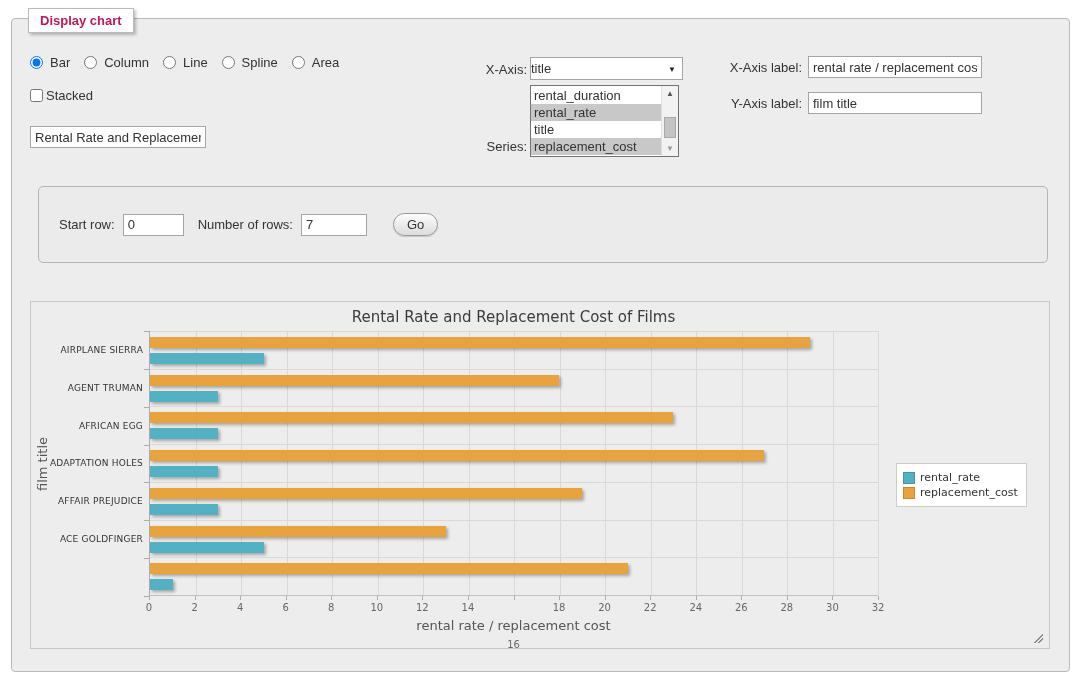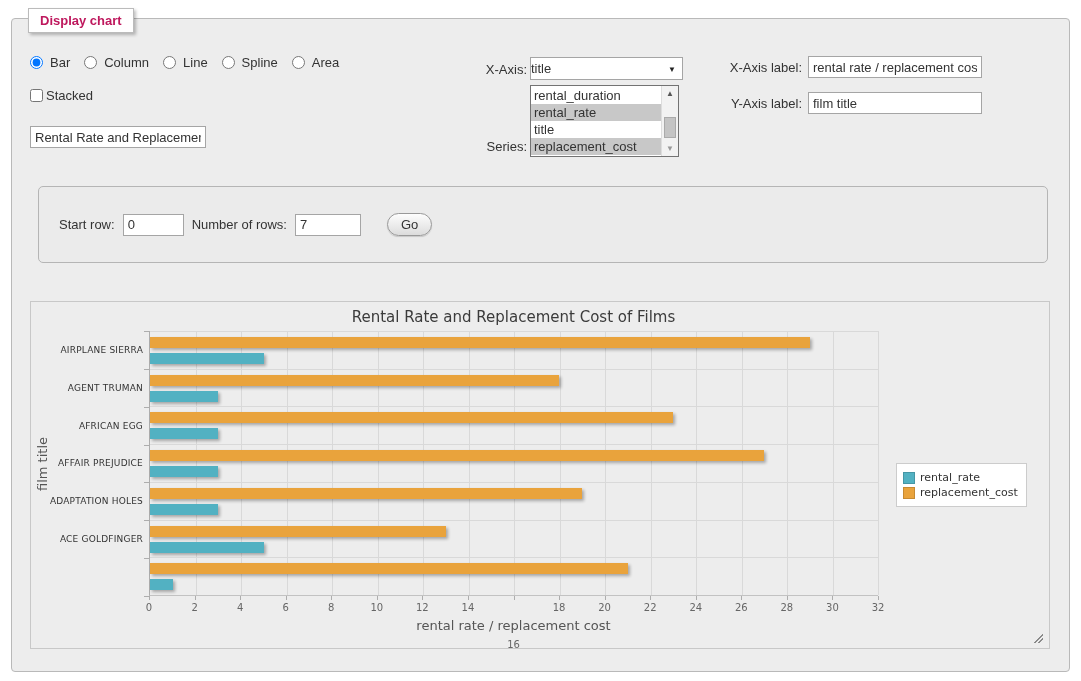--- a/index.html
+++ b/index.html
@@ -143,35 +143,35 @@
 
 <div class="xlabel-lbl lbl">X-Axis label:</div>
 <input class="txt xlabel-inp" value="rental rate / replacement cost" style="">
 <div class="ylabel-lbl lbl">Y-Axis label:</div>
 <input class="txt ylabel-inp" value="film title" style="">
 
 <div class="row-panel">
   <div class="inner">
     <span class="lbl">Start row:</span>
     <input class="txt startrow-inp" value="0" style="">
-    <span class="lbl" style="margin-left:0;">Number of rows:</span>
+    <span class="lbl" style="margin-left:6px;">Number of rows:</span>
     <input class="txt numrows-inp" value="7" style="">
     <button class="go-btn">Go</button>
   </div>
 </div>
 
 <div class="chart">
   <div class="chart-title">Rental Rate and Replacement Cost of Films</div>
   <div class="y-title">film title</div>
   <div class="cat-labels">
       <div class="clabel">AIRPLANE SIERRA</div>
       <div class="clabel">AGENT TRUMAN</div>
       <div class="clabel">AFRICAN EGG</div>
+      <div class="clabel">ADAPTATION HOLES</div>
       <div class="clabel">AFFAIR PREJUDICE</div>
-      <div class="clabel">ADAPTATION HOLES</div>
       <div class="clabel">ACE GOLDFINGER</div>
     </div>
   <div class="y-ticks">
       <i style="top: 0%;"></i>
       <i style="top: 14.2857%;"></i>
       <i style="top: 28.5714%;"></i>
       <i style="top: 42.8571%;"></i>
       <i style="top: 57.1429%;"></i>
       <i style="top: 71.4286%;"></i>
       <i style="top: 85.7143%;"></i>

